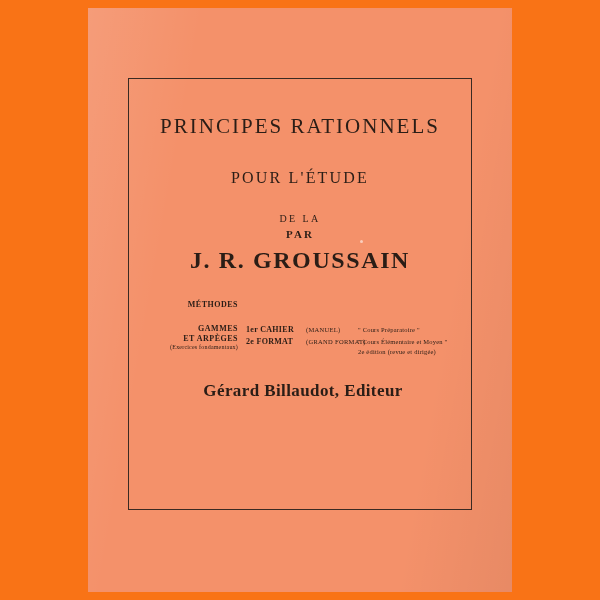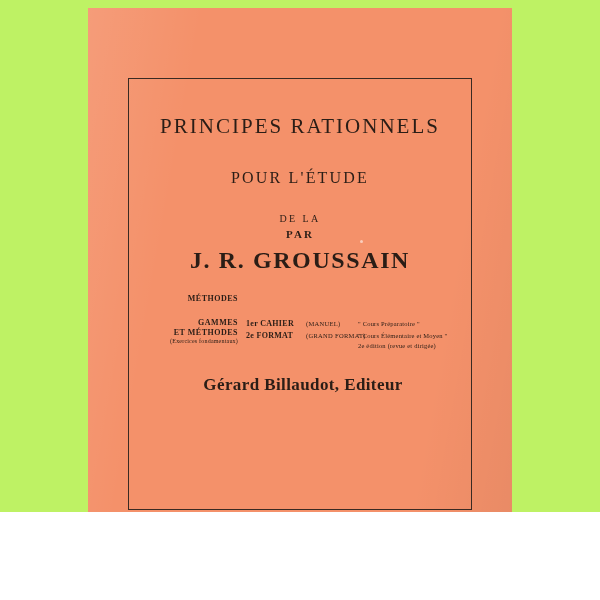--- a/index.html
+++ b/index.html
@@ -7,22 +7,22 @@
     padding: 0;
     width: 600px;
     height: 600px;
     background: #ffffff;
     font-family: "Liberation Serif", serif;
   }
 
   #page {
     position: relative;
     width: 600px;
-    height: 512px;
-    background: #bef264;
+    height: 600px;
+    background: #f97316;
     overflow: hidden;
   }
 
   
   .cover {
     position: absolute;
     left: 88px;
     top: 8px;
     width: 424px;
     height: 584px;
@@ -98,21 +98,21 @@
 
   .author {
     margin-top: 7px;
     font-size: 24px;
     font-weight: bold;
     letter-spacing: 1.6px;
   }
 
   
   .catalog {
-    margin-top: 20px;
+    margin-top: 26px;
     padding: 0 14px;
     text-align: left;
   }
 
   .cat-group {
     display: flex;
     align-items: flex-start;
     margin-bottom: 4px;
   }
 
@@ -217,21 +217,21 @@
         <div class="cat-label">
           <span>MÉTHODES</span>
         </div>
       </div>
 
       <div class="gap"></div>
 
       <div class="cat-group">
         <div class="cat-label">
           <span style="white-space:pre-line;">GAMMES
-ET MÉTHODES</span>
+ET ARPÈGES</span>
           <span class="sub">(Exercices fondamentaux)</span>
         </div>
         <div class="cat-rows">
           <div class="cat-row">
             <span class="c-vol">1er CAHIER</span>
             <span class="c-mid">(MANUEL)</span>
             <span class="c-desc">" Cours Préparatoire "</span>
           </div>
           <div class="cat-row">
             <span class="c-vol">2e FORMAT</span>

